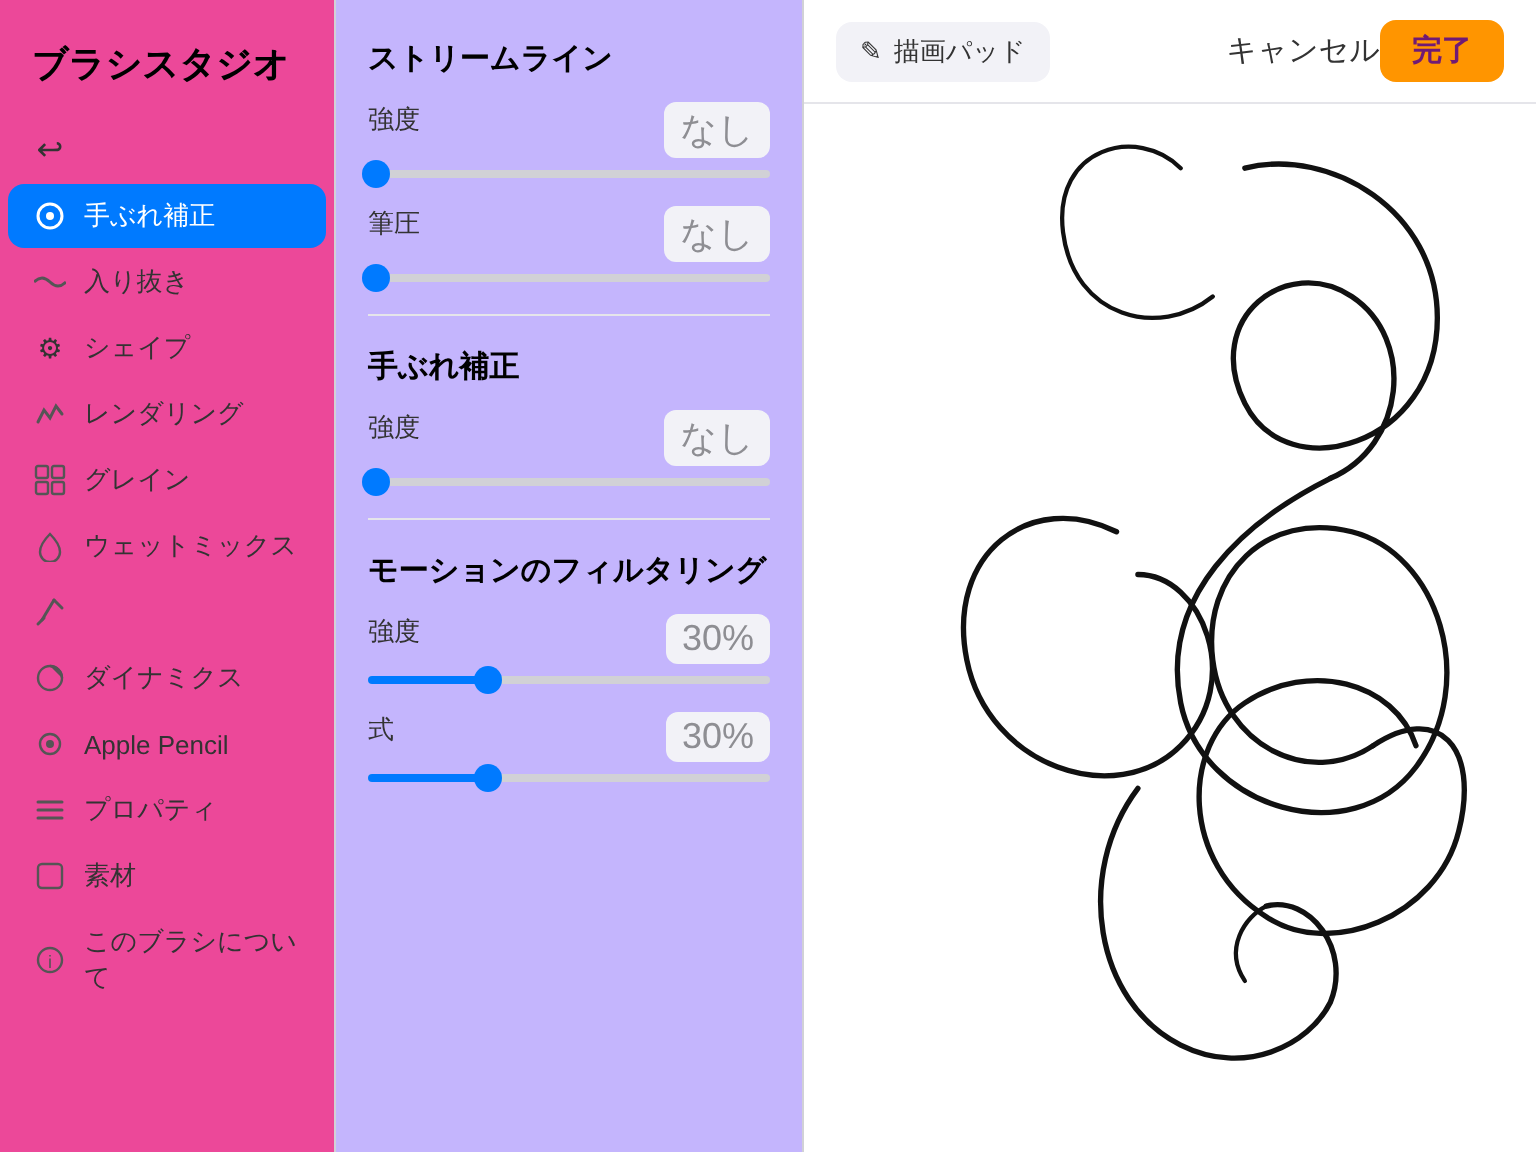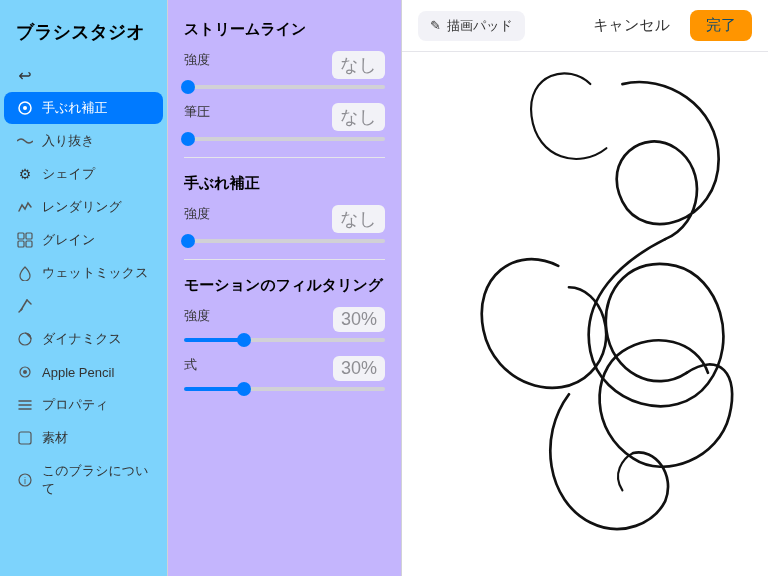--- a/index.html
+++ b/index.html
@@ -8,21 +8,21 @@
       background: #f2f2f7;
       width: 768px;
       height: 576px;
       overflow: hidden;
       display: flex;
     }
 
     
     .sidebar {
       width: 168px;
-      background: #7dd3fc;
+      background: #ec4899;
       padding: 16px 0;
       border-right: 1px solid #d1d1d6;
       flex-shrink: 0;
     }
     .sidebar-title {
       font-size: 18px;
       font-weight: 700;
       padding: 4px 16px 14px;
       color: #000;
     }
@@ -134,37 +134,37 @@
       border: none;
       border-radius: 8px;
       padding: 6px 12px;
       font-size: 13px;
       color: #333;
       cursor: pointer;
     }
     .header-actions {
       display: flex;
       align-items: center;
-      gap: 20px;
+      gap: 0;
     }
     .cancel-btn {
       font-size: 15px;
       color: #333;
       background: none;
       border: none;
       cursor: pointer;
     }
     .done-btn {
       background: #ff9500;
-      color: #0c4a6e;
+      color: #701a75;
       border: none;
       border-radius: 8px;
       padding: 6px 16px;
       font-size: 15px;
-      font-weight: 400;
+      font-weight: 700;
       cursor: pointer;
     }
     .canvas-area {
       flex: 1;
       position: relative;
       overflow: hidden;
     }
     .canvas-area svg {
       width: 100%;
       height: 100%;

